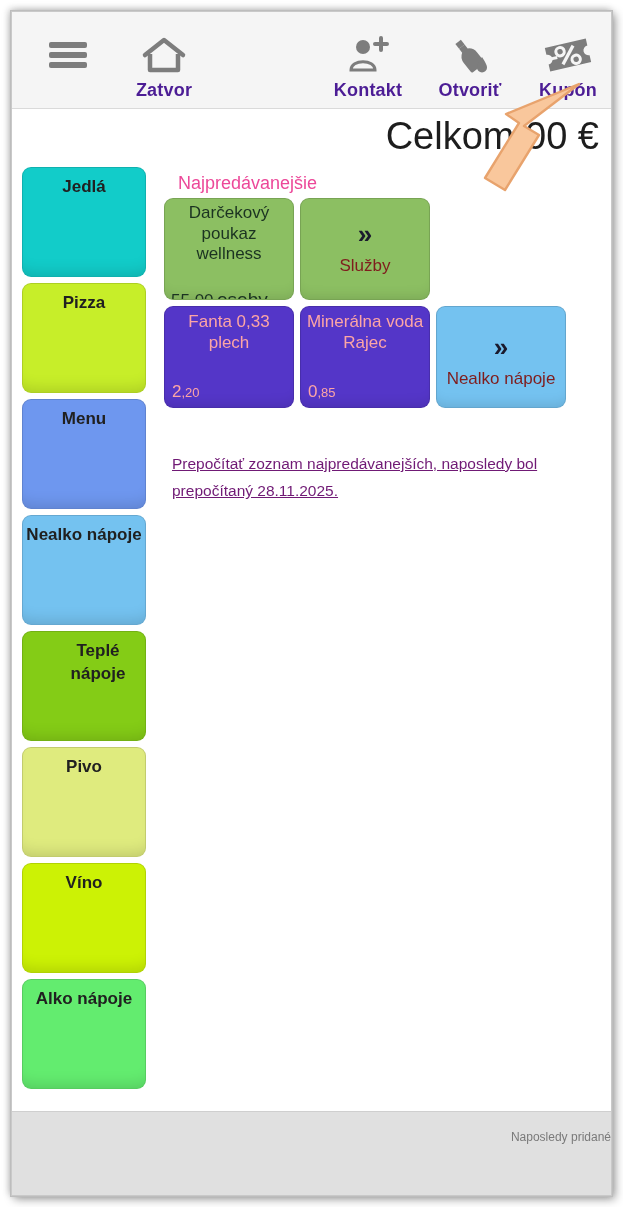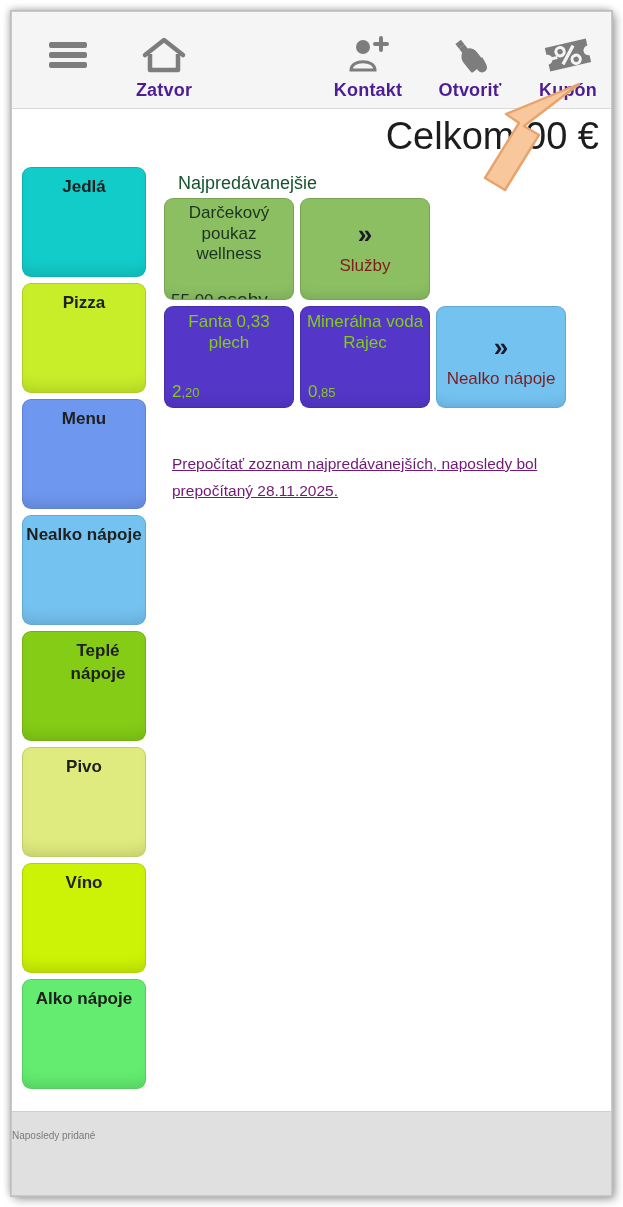--- a/index.html
+++ b/index.html
@@ -108,21 +108,21 @@
 
   
   #panel {
     position: absolute;
     left: 152px; top: 0; right: 0;
     height: 944px;
     overflow: hidden;
   }
   #panel-title {
     font-size: 18px;
-    color: #14532d;
+    color: #ec4899;
     margin: 6px 0 4px 14px;
   }
   .tile-row { display: flex; gap: 6px; margin-bottom: 6px; }
   .tile {
     position: relative;
     width: 130px;
     height: 102px;
     border-radius: 9px;
     border: 1px solid rgba(0,0,0,0.14);
     overflow: hidden;
@@ -135,21 +135,21 @@
     text-align: center;
     font-size: 17px;
     line-height: 1.22;
   }
   .tile-price {
     position: absolute;
     left: 7px; bottom: 5px;
     font-size: 17px;
   }
   .tile-price .cents { font-size: 13px; }
-  .tile.dark .tile-name, .tile.dark .tile-price { color: #84cc16; }
+  .tile.dark .tile-name, .tile.dark .tile-price { color: #fca5a5; }
   .tile.light .tile-name, .tile.light .tile-price { color: #1b3321; }
   
   .tile-overflow .tile-name { top: 4px; }
   .tile-overflow .ov-price {
     position: absolute;
     left: 6px; bottom: -12px;
     font-size: 17px; color: #1b3321;
   }
   .tile-overflow .ov-extra {
     position: absolute;
@@ -181,22 +181,22 @@
   
   #bottombar {
     position: relative;
     height: 84px;
     background: #e0e0e0;
     border-top: 1px solid #cfcfcf;
   }
   #bottom-label {
     position: absolute;
     top: 18px; left: 0; right: 0;
-    text-align: left;
-    font-size: 10px;
+    text-align: right;
+    font-size: 12px;
     color: #7a7a7a;
   }
 
   
   #cursor-arrow {
     position: absolute;
     left: 455px; top: 66px;
     width: 130px; height: 130px;
     pointer-events: none;
     z-index: 50;

